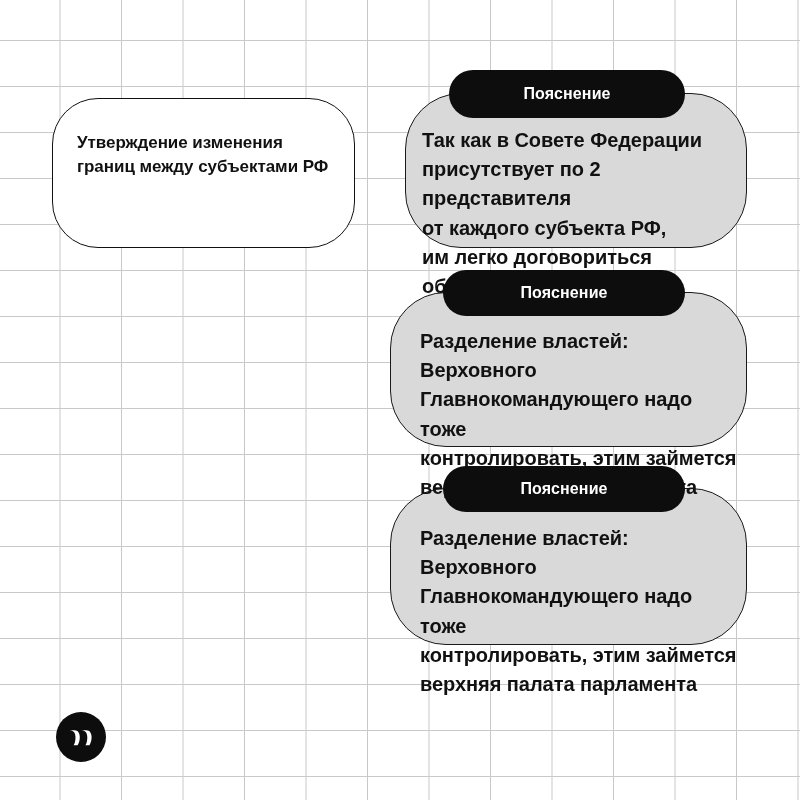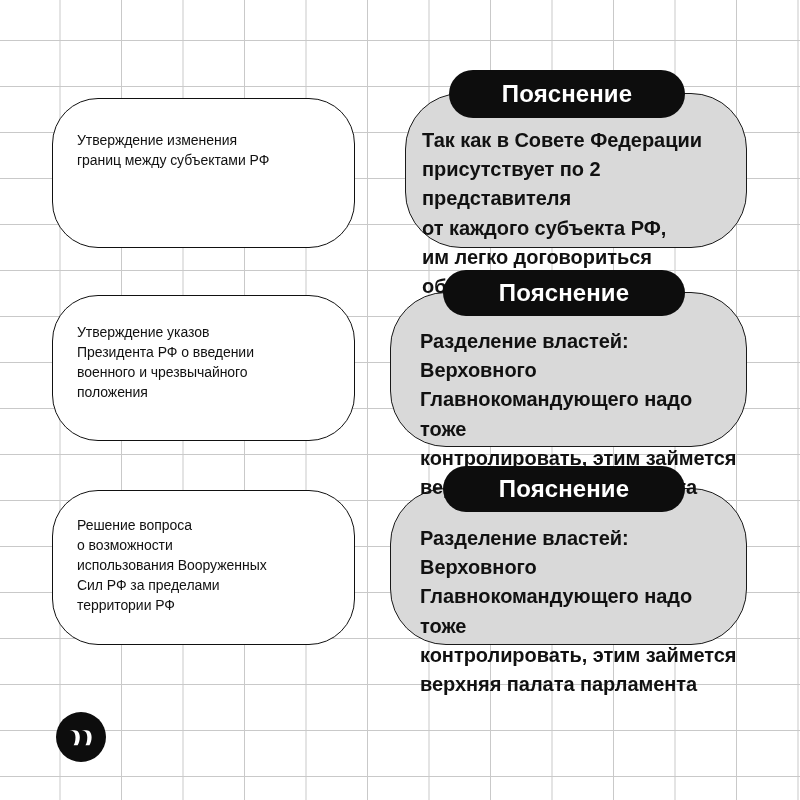--- a/index.html
+++ b/index.html
@@ -27,22 +27,22 @@
     position: absolute;
     box-sizing: border-box;
     background: #ffffff;
     border: 1.6px solid #111111;
     border-radius: 46px;
     display: flex;
     align-items: flex-start;
     z-index: 3;
   }
   .topic-text {
-    font-size: 14px;
-    font-weight: normal;
+    font-size: 17px;
+    font-weight: bold;
     line-height: 1.42;
     color: #111111;
     letter-spacing: -0.05px;
     white-space: pre-line;
   }
 
   
   .explain-card {
     position: absolute;
     box-sizing: border-box;
@@ -68,21 +68,21 @@
     box-sizing: border-box;
     background: #0d0d0d;
     border-radius: 999px;
     display: flex;
     align-items: center;
     justify-content: center;
     z-index: 5;
   }
   .badge-label {
     color: #ffffff;
-    font-size: 24px;
+    font-size: 16px;
     font-weight: bold;
     letter-spacing: 0.1px;
     line-height: 1;
   }
 
   
   .logo {
     position: absolute;
     left: 56px;
     top: 712px;
@@ -110,43 +110,30 @@
   <div class="explain-card" style="left:405px; top:93px; width:342px; height:155px;"></div>
   <div class="explain-text" style="left:422px; top:126px; width:315px;">Так как в Совете Федерации
 присутствует по 2 представителя
 от каждого субъекта РФ,
 им легко договориться
 об изменении границ</div>
   <div class="badge" style="left:449px; top:70px; width:236px; height:48px;">
     <span class="badge-label">Пояснение</span>
   </div>
 
-  <div class="topic-card" style="left:52px; top:295px; width:303px; height:146px; padding:27px 24px 0 24px;">
-    <div class="topic-text">Утверждение указов
-Президента РФ о введении
-военного и чрезвычайного
-положения</div>
-  </div>
 
   <div class="explain-card" style="left:390px; top:292px; width:357px; height:155px;"></div>
   <div class="explain-text" style="left:420px; top:327px; width:320px;">Разделение властей: Верховного
 Главнокомандующего надо тоже
 контролировать, этим займется
 верхняя палата парламента</div>
   <div class="badge" style="left:443px; top:270px; width:242px; height:46px;">
     <span class="badge-label">Пояснение</span>
   </div>
 
-  <div class="topic-card" style="left:52px; top:490px; width:303px; height:155px; padding:25px 24px 0 24px;">
-    <div class="topic-text">Решение вопроса
-о возможности
-использования Вооруженных
-Сил РФ за пределами
-территории РФ</div>
-  </div>
 
   <div class="explain-card" style="left:390px; top:488px; width:357px; height:157px;"></div>
   <div class="explain-text" style="left:420px; top:524px; width:320px;">Разделение властей: Верховного
 Главнокомандующего надо тоже
 контролировать, этим займется
 верхняя палата парламента</div>
   <div class="badge" style="left:443px; top:466px; width:242px; height:46px;">
     <span class="badge-label">Пояснение</span>
   </div>
 

